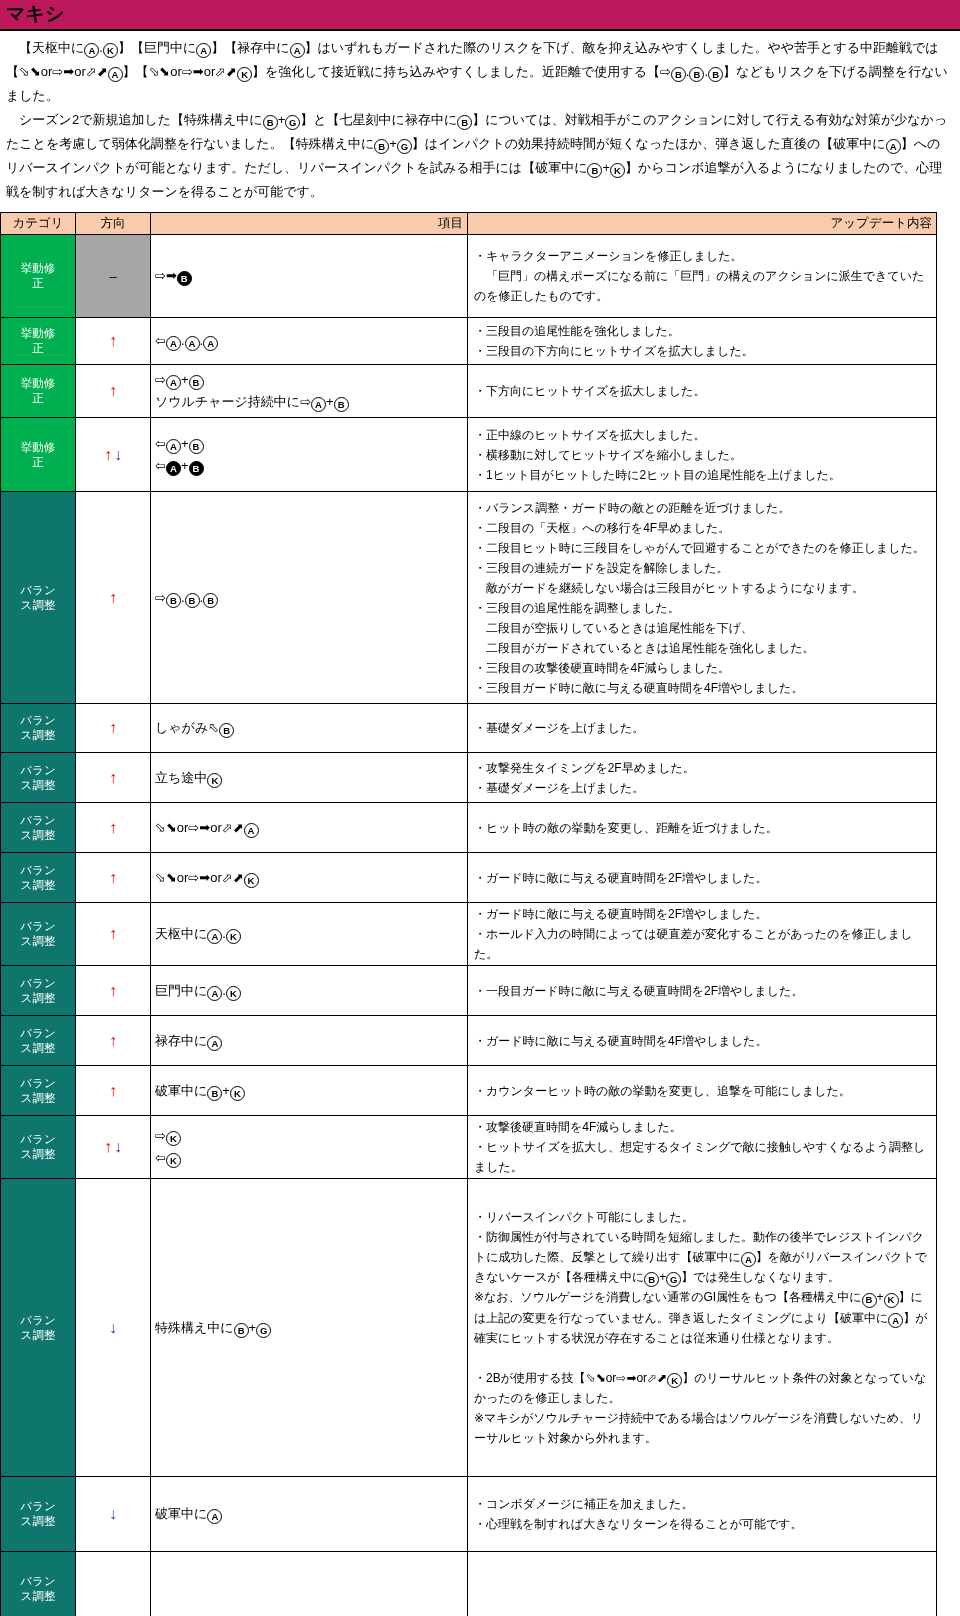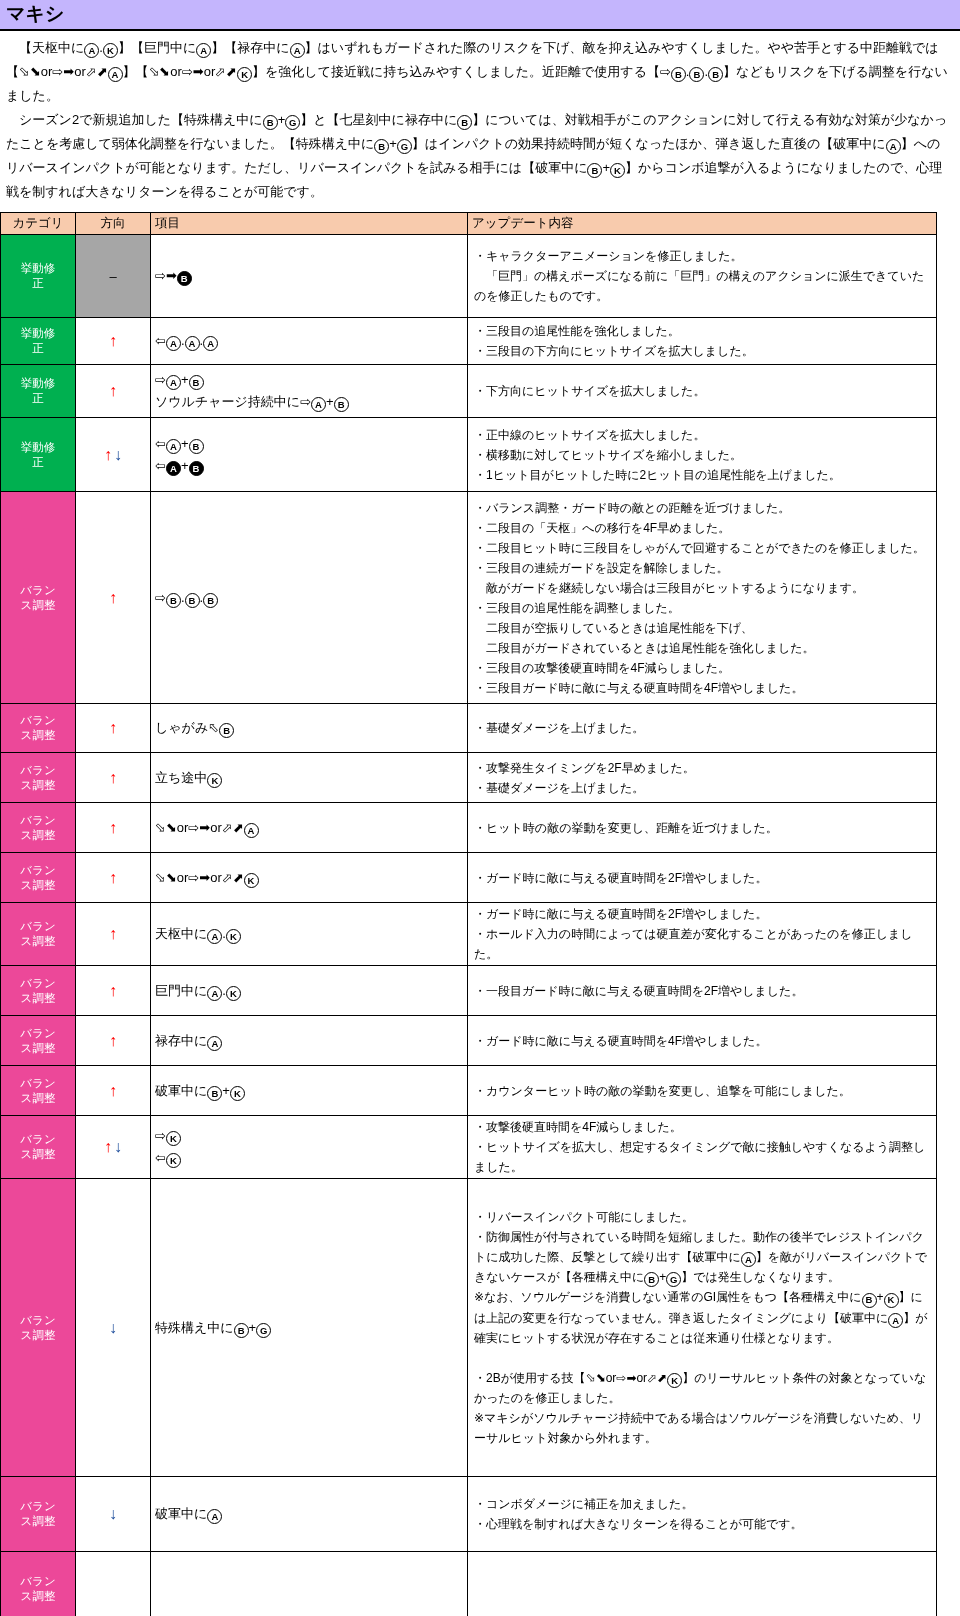--- a/index.html
+++ b/index.html
@@ -1,27 +1,27 @@
 <!DOCTYPE html>
 <html><head>
 <meta charset="utf-8">
 <style>
   html,body{margin:0;padding:0;background:#fff;}
   body{width:960px;font-family:"Liberation Sans","DejaVu Sans",sans-serif;color:#000;}
-  .title-bar{background:#c4b5fd;border-bottom:2px solid #000;font-size:19px;font-weight:bold;
+  .title-bar{background:#be185d;border-bottom:2px solid #000;font-size:19px;font-weight:bold;
              padding:2px 6px 3px;line-height:24px;}
   .intro{padding:5px 10px 8px 6px;font-size:13px;}
   .intro p{margin:0;line-height:24px;}
   table.upd-table{border-collapse:collapse;table-layout:fixed;width:936px;}
   .upd-table th,.upd-table td{border:1.5px solid #000;padding:2px 4px;box-sizing:border-box;}
-  .upd-table th{background:#F8CBAD;font-weight:normal;font-size:12.5px;height:20px;text-align:left;}
+  .upd-table th{background:#F8CBAD;font-weight:normal;font-size:12.5px;height:20px;text-align:right;}
   .upd-table th.c{text-align:center;}
   td.cat{color:#fff;text-align:center;font-size:11.5px;padding:2px 18px;vertical-align:middle;}
   td.cat.green{background:#00B050;}
-  td.cat.blue{background:#ec4899;}
+  td.cat.blue{background:#0f766e;}
   td.dir{text-align:center;vertical-align:middle;font-size:16px;font-weight:bold;}
   td.dir.gray{background:#A6A6A6;font-weight:normal;font-size:13px;}
   td.dir .up{color:#FF0000;margin:0 1px;}
   td.dir .down{color:#1F4E9C;margin:0 1px;}
   td.item{font-size:13px;vertical-align:middle;}
   .item-line{line-height:22px;}
   td.upd{font-size:12px;vertical-align:middle;padding:1px 6px;}
   .upd-line{line-height:20px;}
   .btn{display:inline-flex;width:13px;height:13px;border:1px solid #000;border-radius:50%;
        align-items:center;justify-content:center;font-size:9.5px;font-weight:bold;

